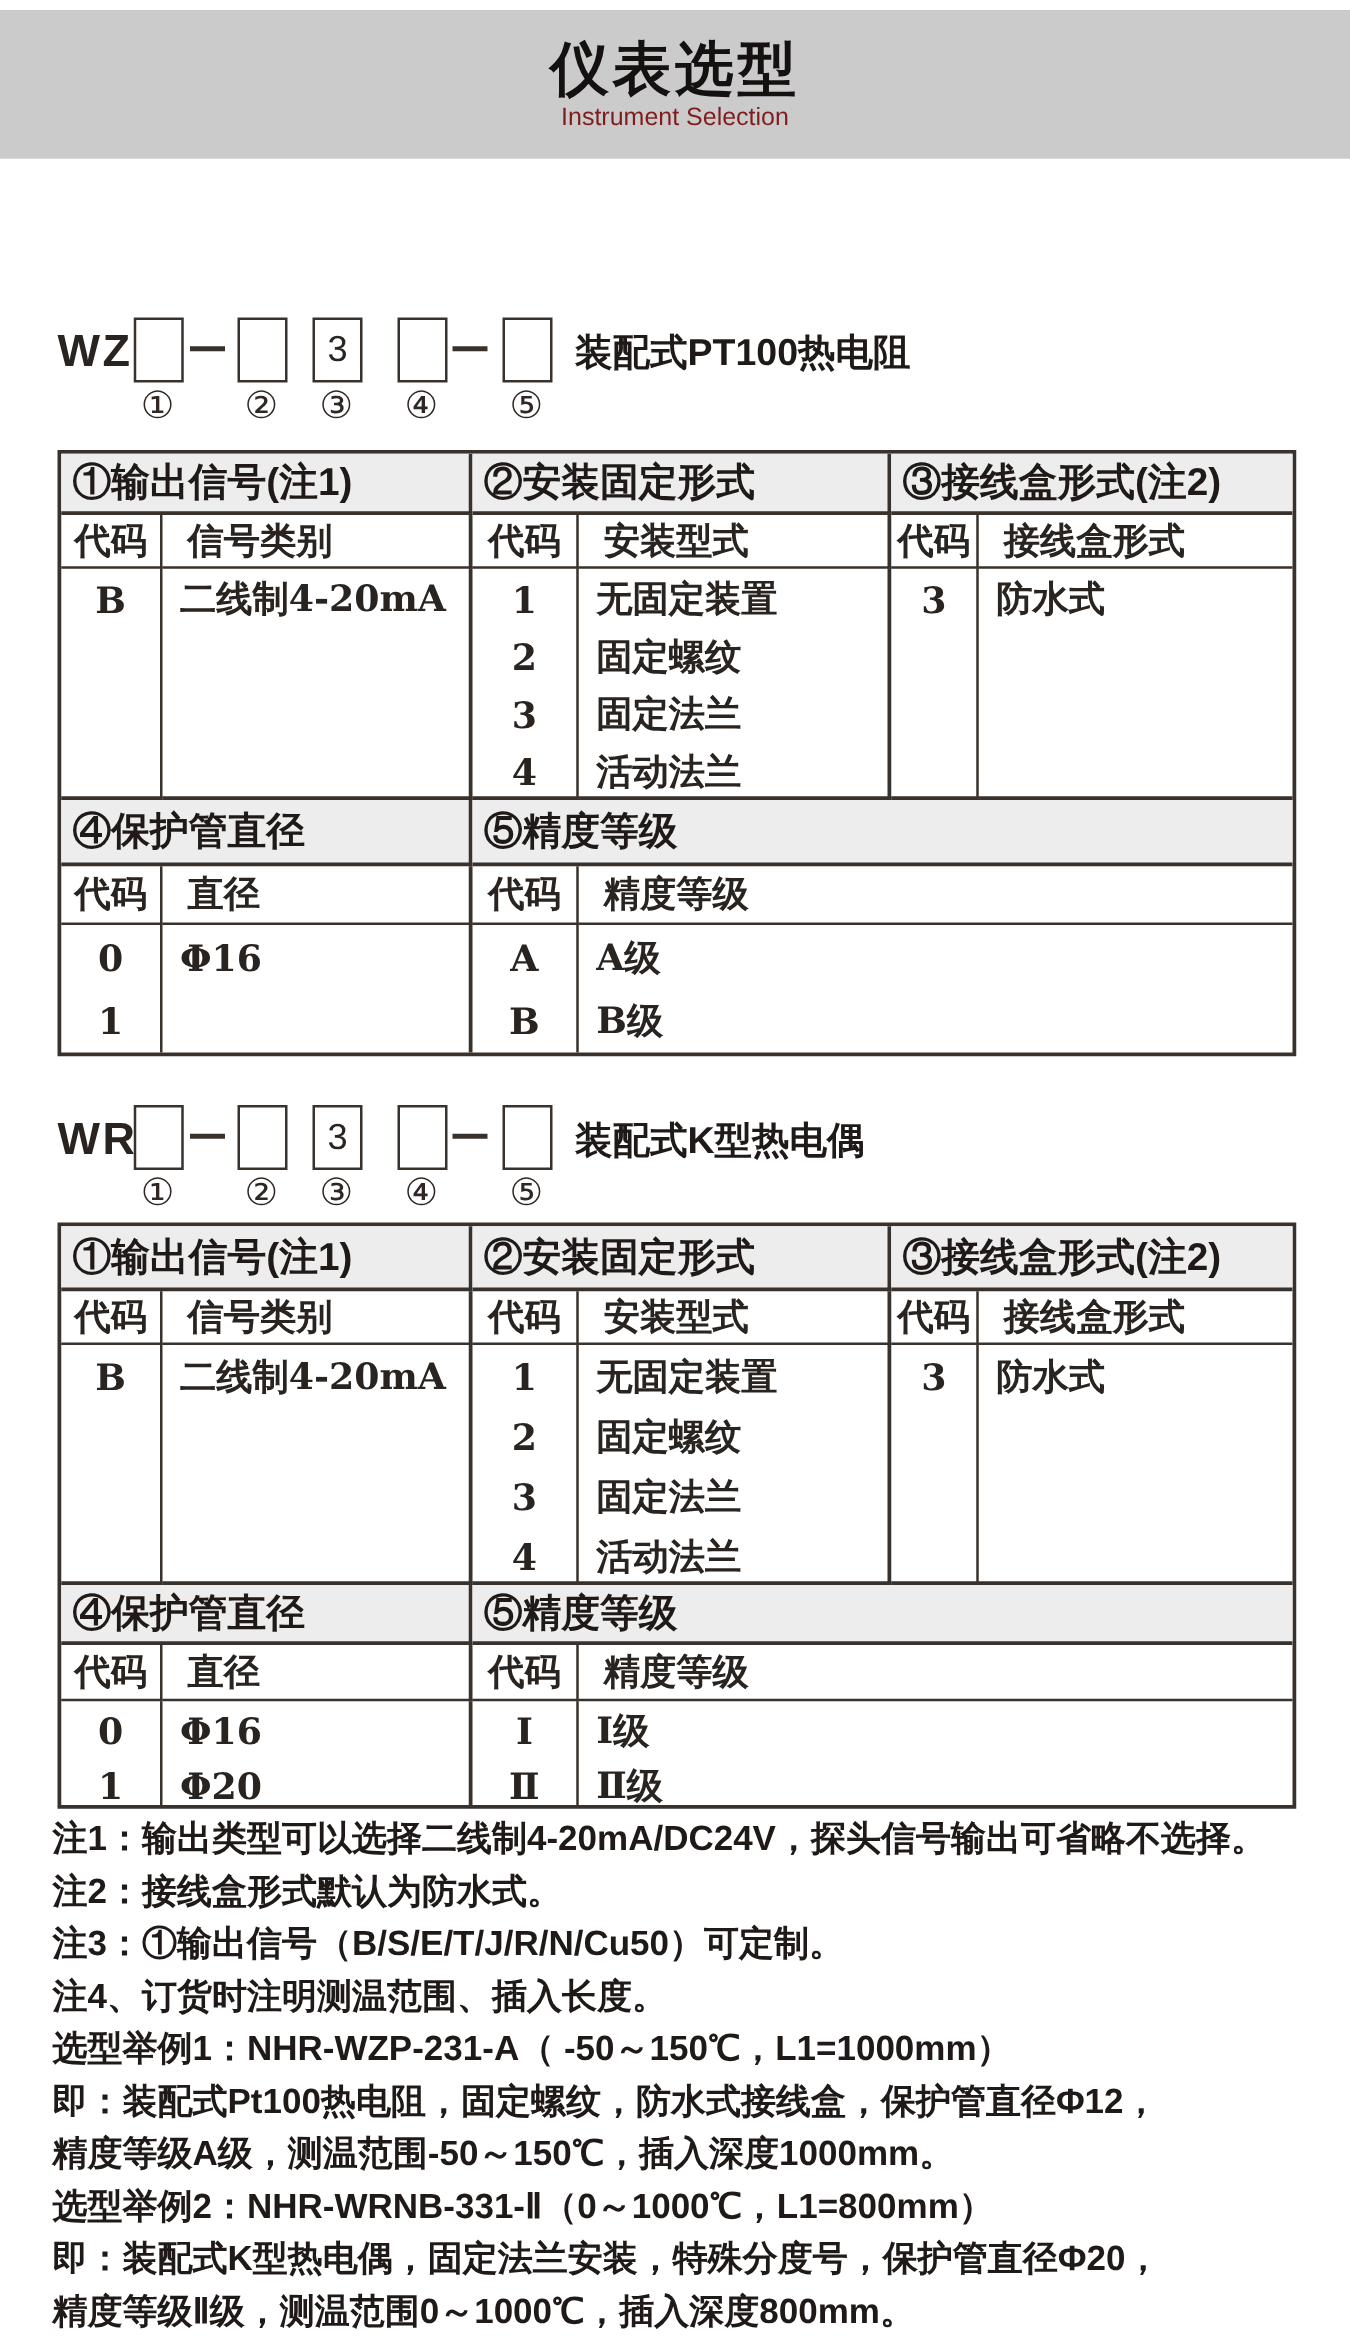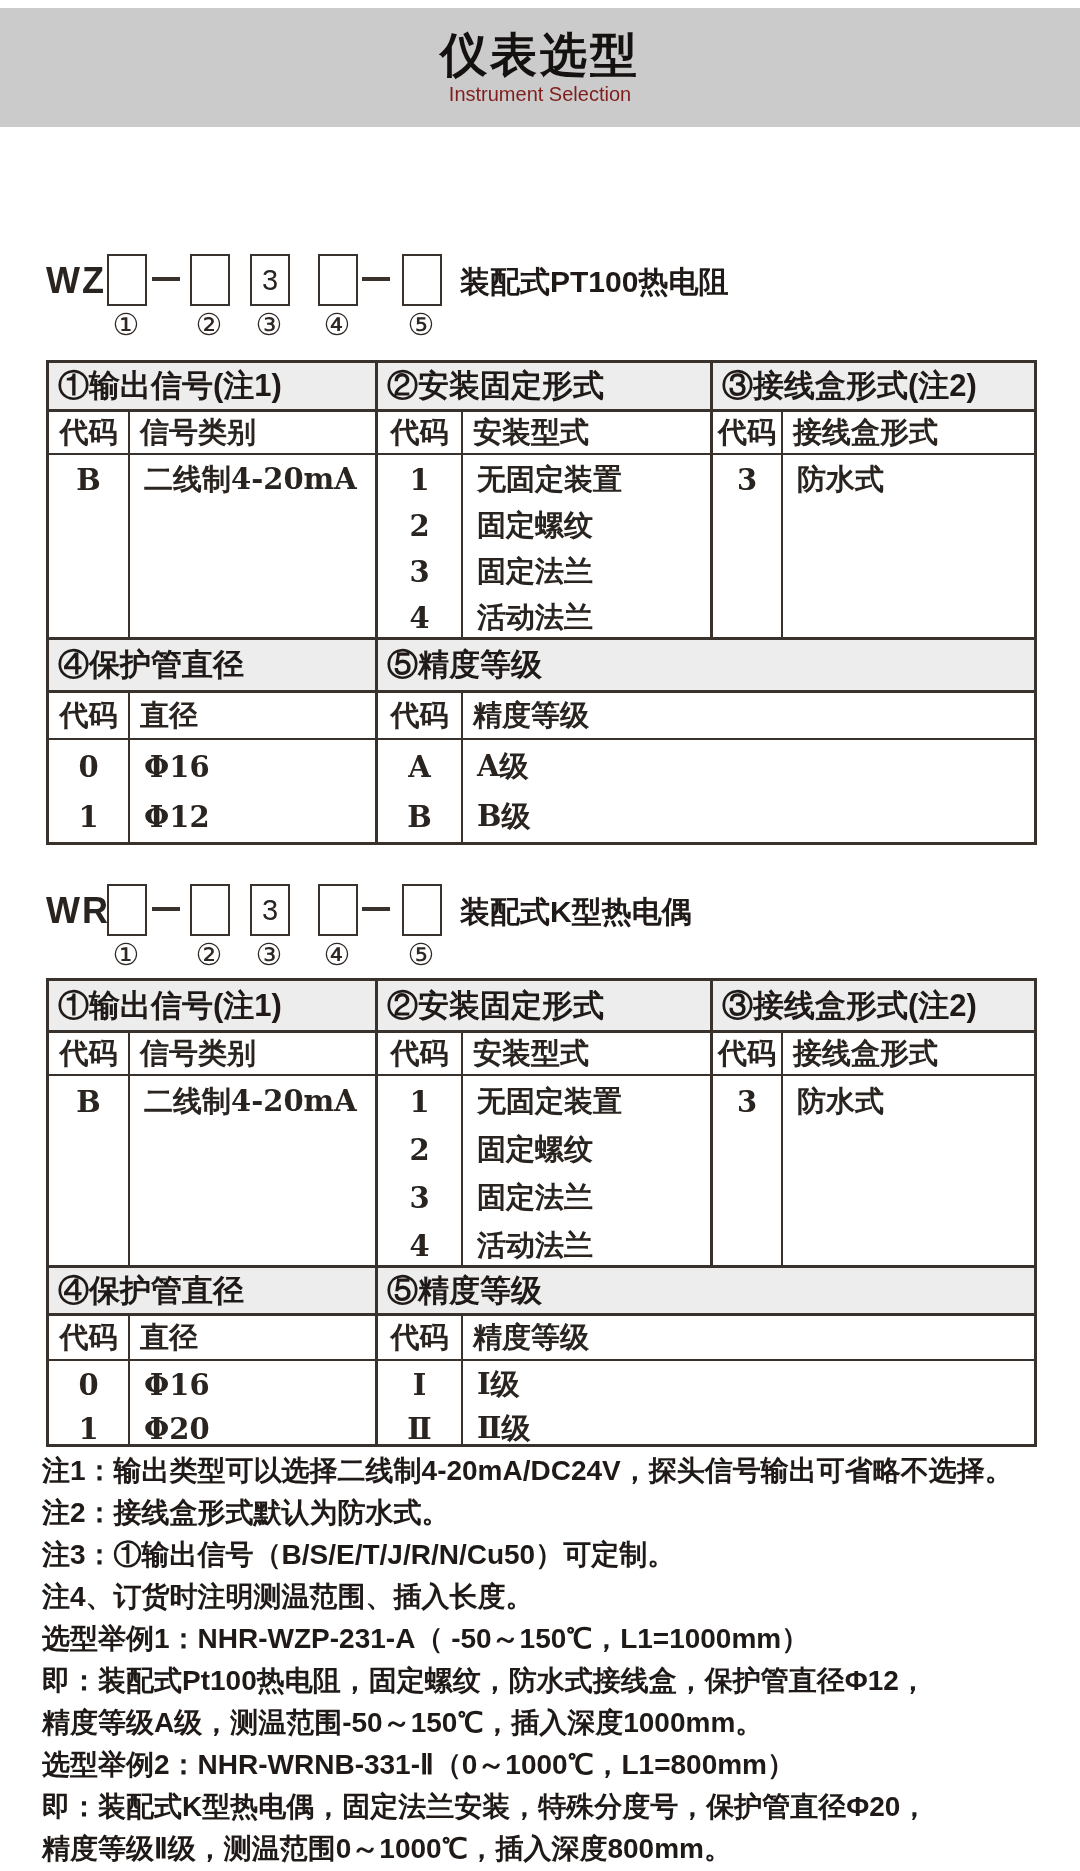--- a/index.html
+++ b/index.html
@@ -34,21 +34,21 @@
   .cell { box-sizing:border-box; overflow:hidden; }
   .thin-r { border-right:2px solid #39322c; }
   .sec-r  { border-right:3px solid #39322c; }
   .bb2 { border-bottom:2px solid #39322c; }
   .bb3 { border-bottom:3px solid #39322c; }
   .hdr { background:#ededed; font-family:"Liberation Sans", sans-serif; font-weight:bold;
          font-size:31px; color:#1f1a17; display:flex; align-items:center; padding-left:9px; }
   .sub { font-family:Liberation Serif, serif; font-weight:600; font-size:29px;
          display:flex; align-items:center; color:#2a2420; }
   .sub.code { justify-content:center; padding-left:0; }
-  .sub.desc { padding-left:10px; }
+  .sub.desc { padding-left:20px; }
   .body { font-family:"DejaVu Serif", serif; font-weight:600; font-size:29px;
           color:#2a2420; padding-top:2px; }
   .body .line { display:flex; align-items:center; }
   .body.code .line { justify-content:center; }
   .body.desc .line { padding-left:14px; }
   .lh46 .line { height:46px; }
   .lh50 .line { height:50px; }
   .lh48 .line { height:48px; }
   .lh44 .line { height:44px; }
 
@@ -131,21 +131,20 @@
     <div class="cell sub desc sec-r bb2" style="grid-row:5; grid-column:2;">直径</div>
     <div class="cell sub code thin-r bb2" style="grid-row:5; grid-column:3;">代码</div>
     <div class="cell sub desc bb2" style="grid-row:5; grid-column:4/7;">精度等级</div>
 
     <div class="cell body code thin-r lh50" style="grid-row:6; grid-column:1;">
       <div class="line">0</div>
       <div class="line">1</div>
     </div>
     <div class="cell body desc sec-r lh50" style="grid-row:6; grid-column:2;">
       <div class="line">Φ16</div>
-      <div class="line">Φ12</div>
     </div>
     <div class="cell body code thin-r lh50" style="grid-row:6; grid-column:3;">
       <div class="line">A</div>
       <div class="line">B</div>
     </div>
     <div class="cell body desc lh50" style="grid-row:6; grid-column:4/7;">
       <div class="line">A级</div>
       <div class="line">B级</div>
     </div>
   </div>

